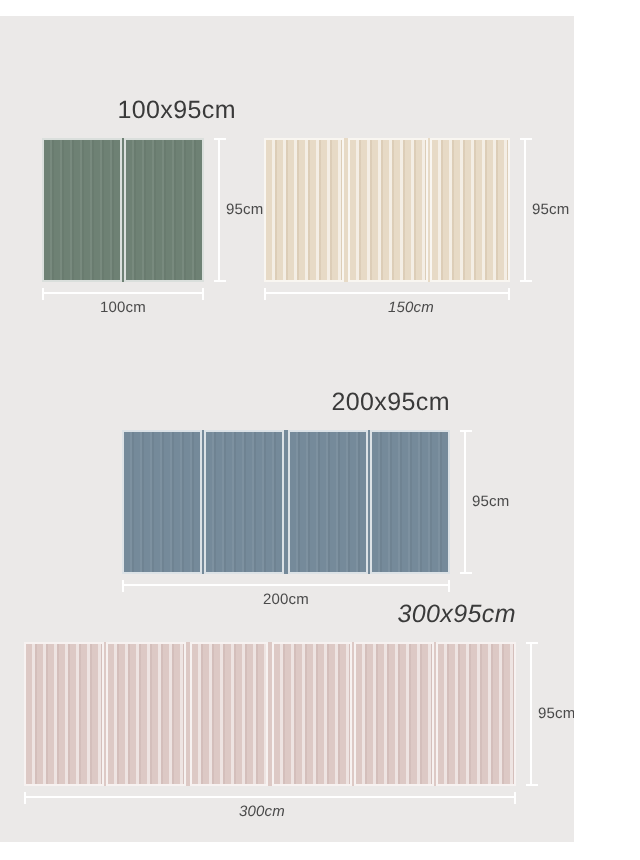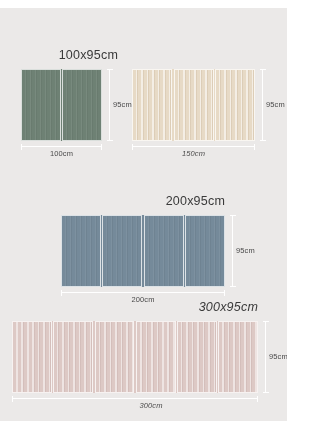--- a/index.html
+++ b/index.html
@@ -190,21 +190,21 @@
           </div>
         <div class="panel c-beige">
             <div class="slats"></div>
           </div>
         <div class="panel c-beige">
             <div class="slats"></div>
           </div>
       </div>
 
       <div class="dim-h" style="left:4px; top:98px; width:123px;"></div>
-      <div class="dim-label-h" style="left:4px; top:101px; width:123px;font-style:italic;">150cm</div>
+      <div class="dim-label-h" style="left:16px; top:101px; width:123px;font-style:italic;">150cm</div>
 
       <div class="dim-v" style="left:134px; top:21px; height:72px;"></div>
       <div class="dim-label-v" style="left:138px; top:52px;">95cm</div>
     </div>
 
     <div class="size-block" style="left:55px; top:186px; width:200px; height:115px;">
       <div class="block-title" style="top:0px; left:-10px; width:180px;">200x95cm</div>
 
       <div class="panels c-blue" style="left:6px; top:21px; width:164px; height:72px;">
         <div class="panel c-blue">
@@ -246,20 +246,20 @@
           </div>
         <div class="panel c-pink">
             <div class="slats"></div>
           </div>
         <div class="panel c-pink">
             <div class="slats"></div>
           </div>
       </div>
 
       <div class="dim-h" style="left:4px; top:98px; width:246px;"></div>
-      <div class="dim-label-h" style="left:20px; top:101px; width:246px;font-style:italic;">300cm</div>
+      <div class="dim-label-h" style="left:0; top:101px; width:246px;font-style:italic;">300cm</div>
 
       <div class="dim-v" style="left:257px; top:21px; height:72px;"></div>
       <div class="dim-label-v" style="left:261px; top:52px;">95cm</div>
     </div>
 
   </div>
 </div>
 
 </body></html>

